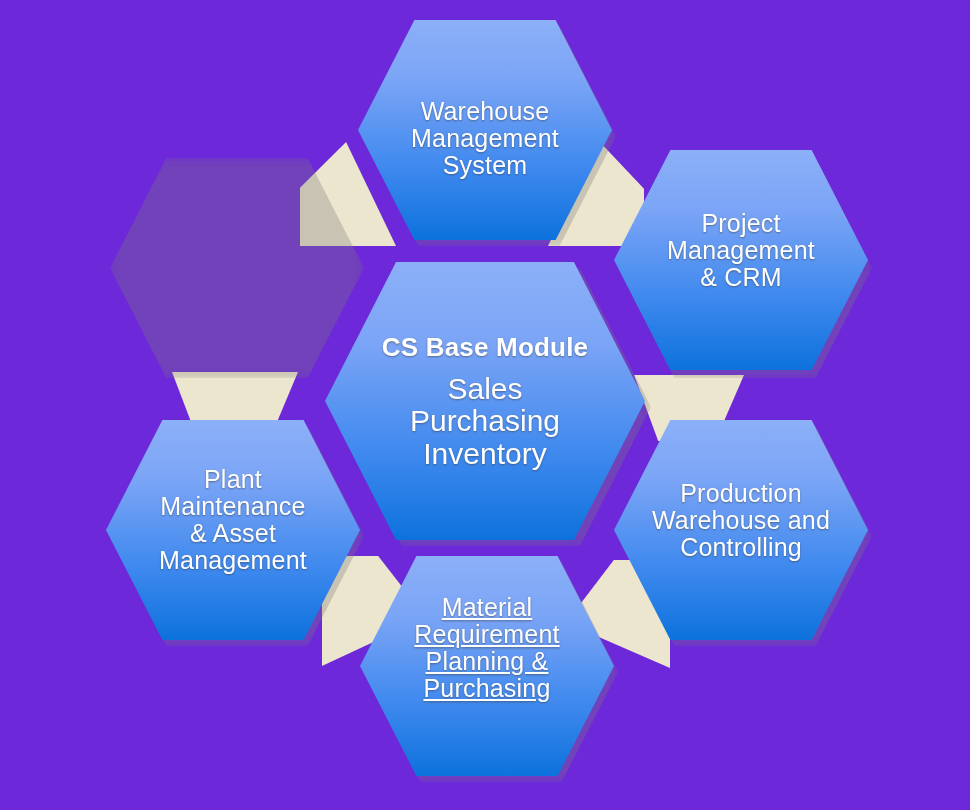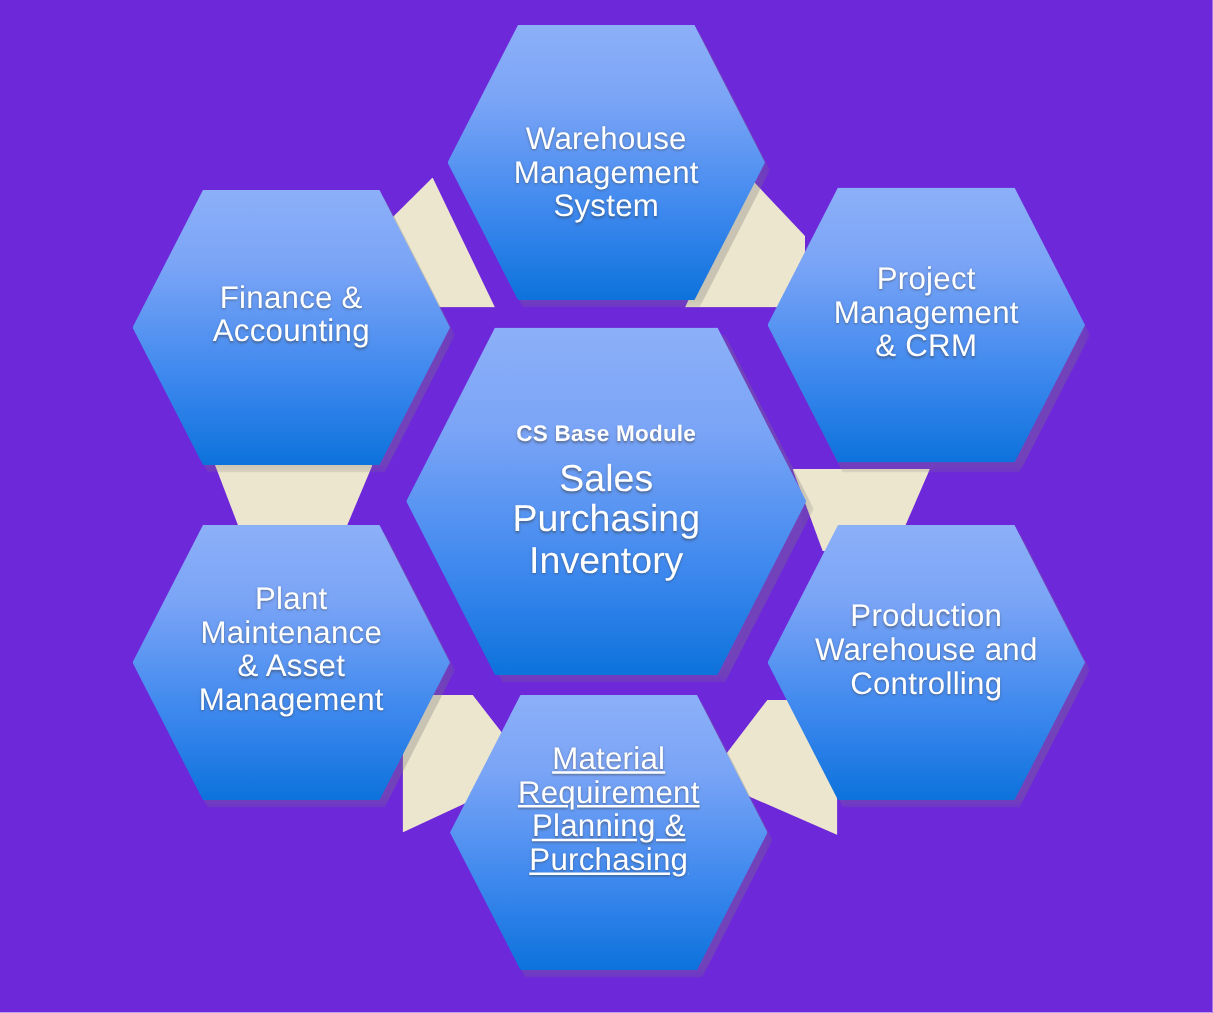--- a/index.html
+++ b/index.html
@@ -65,21 +65,21 @@
 
   
   .hex-center .hex-inner {
     display: flex;
     flex-direction: column;
     align-items: center;
     justify-content: center;
   }
   .center-title {
     color: #ffffff;
-    font-size: 18px;
+    font-size: 26px;
     font-weight: bold;
     text-shadow: 0 1px 2px rgba(60,60,60,0.55);
     margin-bottom: 10px;
     letter-spacing: 0.2px;
   }
   .center-body {
     color: #ffffff;
     font-size: 30px;
     text-align: center;
     line-height: 1.08;
@@ -154,24 +154,20 @@
 Purchasing</div>
   </div>
 
   <div class="hex hex-sat" style="left:106px; top:420px; width:254px; height:220px;">
     <div class="hex-label nudge-up-s">Plant
 Maintenance
 &amp; Asset
 Management</div>
   </div>
 
-  <div class="hex hex-sat" style="left:106px; top:152px; width:254px; height:220px;">
-    <div class="hex-label nudge-up-s">Finance &amp;
-Accounting</div>
-  </div>
 
   <div class="hex hex-center" style="left:325px; top:262px; width:320px; height:278px;
               background: linear-gradient(to bottom, #8cb0f8 0%, #7aa4f6 30%, #3d88ee 70%, #0d72dc 100%);">
     <div class="hex-inner">
       <div class="center-title">CS Base Module</div>
       <div class="center-body">Sales
 Purchasing
 Inventory</div>
     </div>
   </div>

